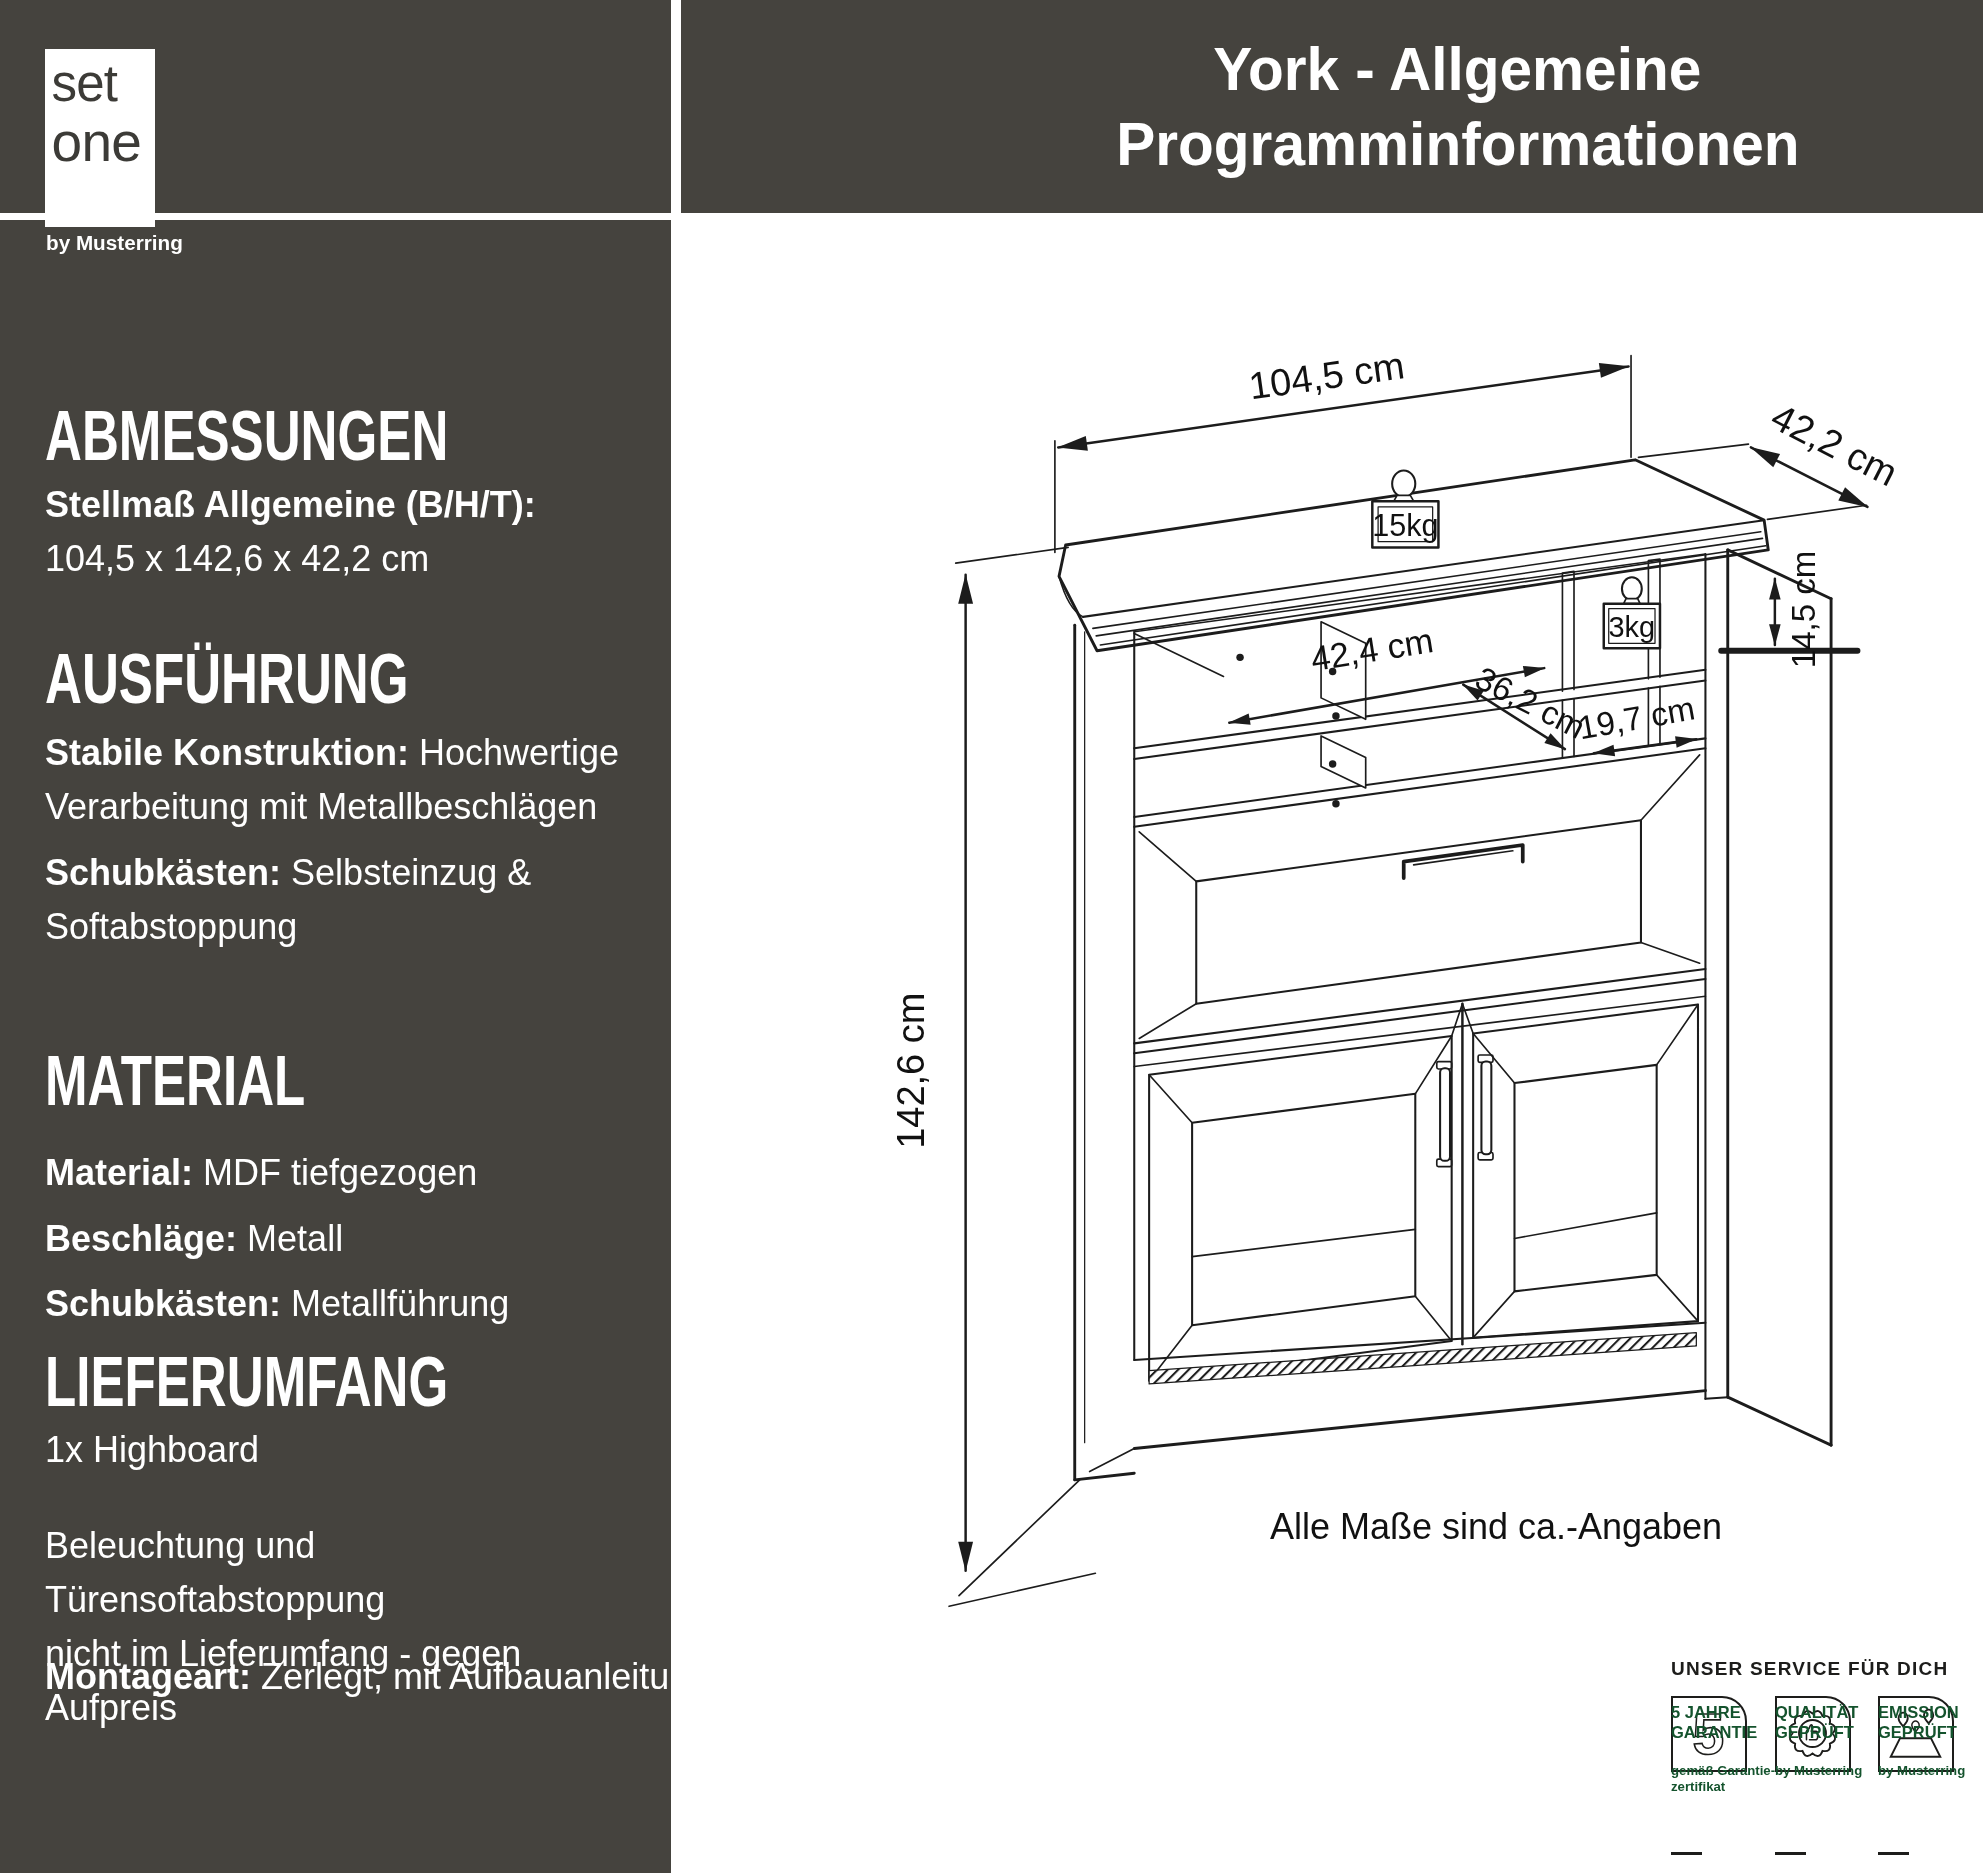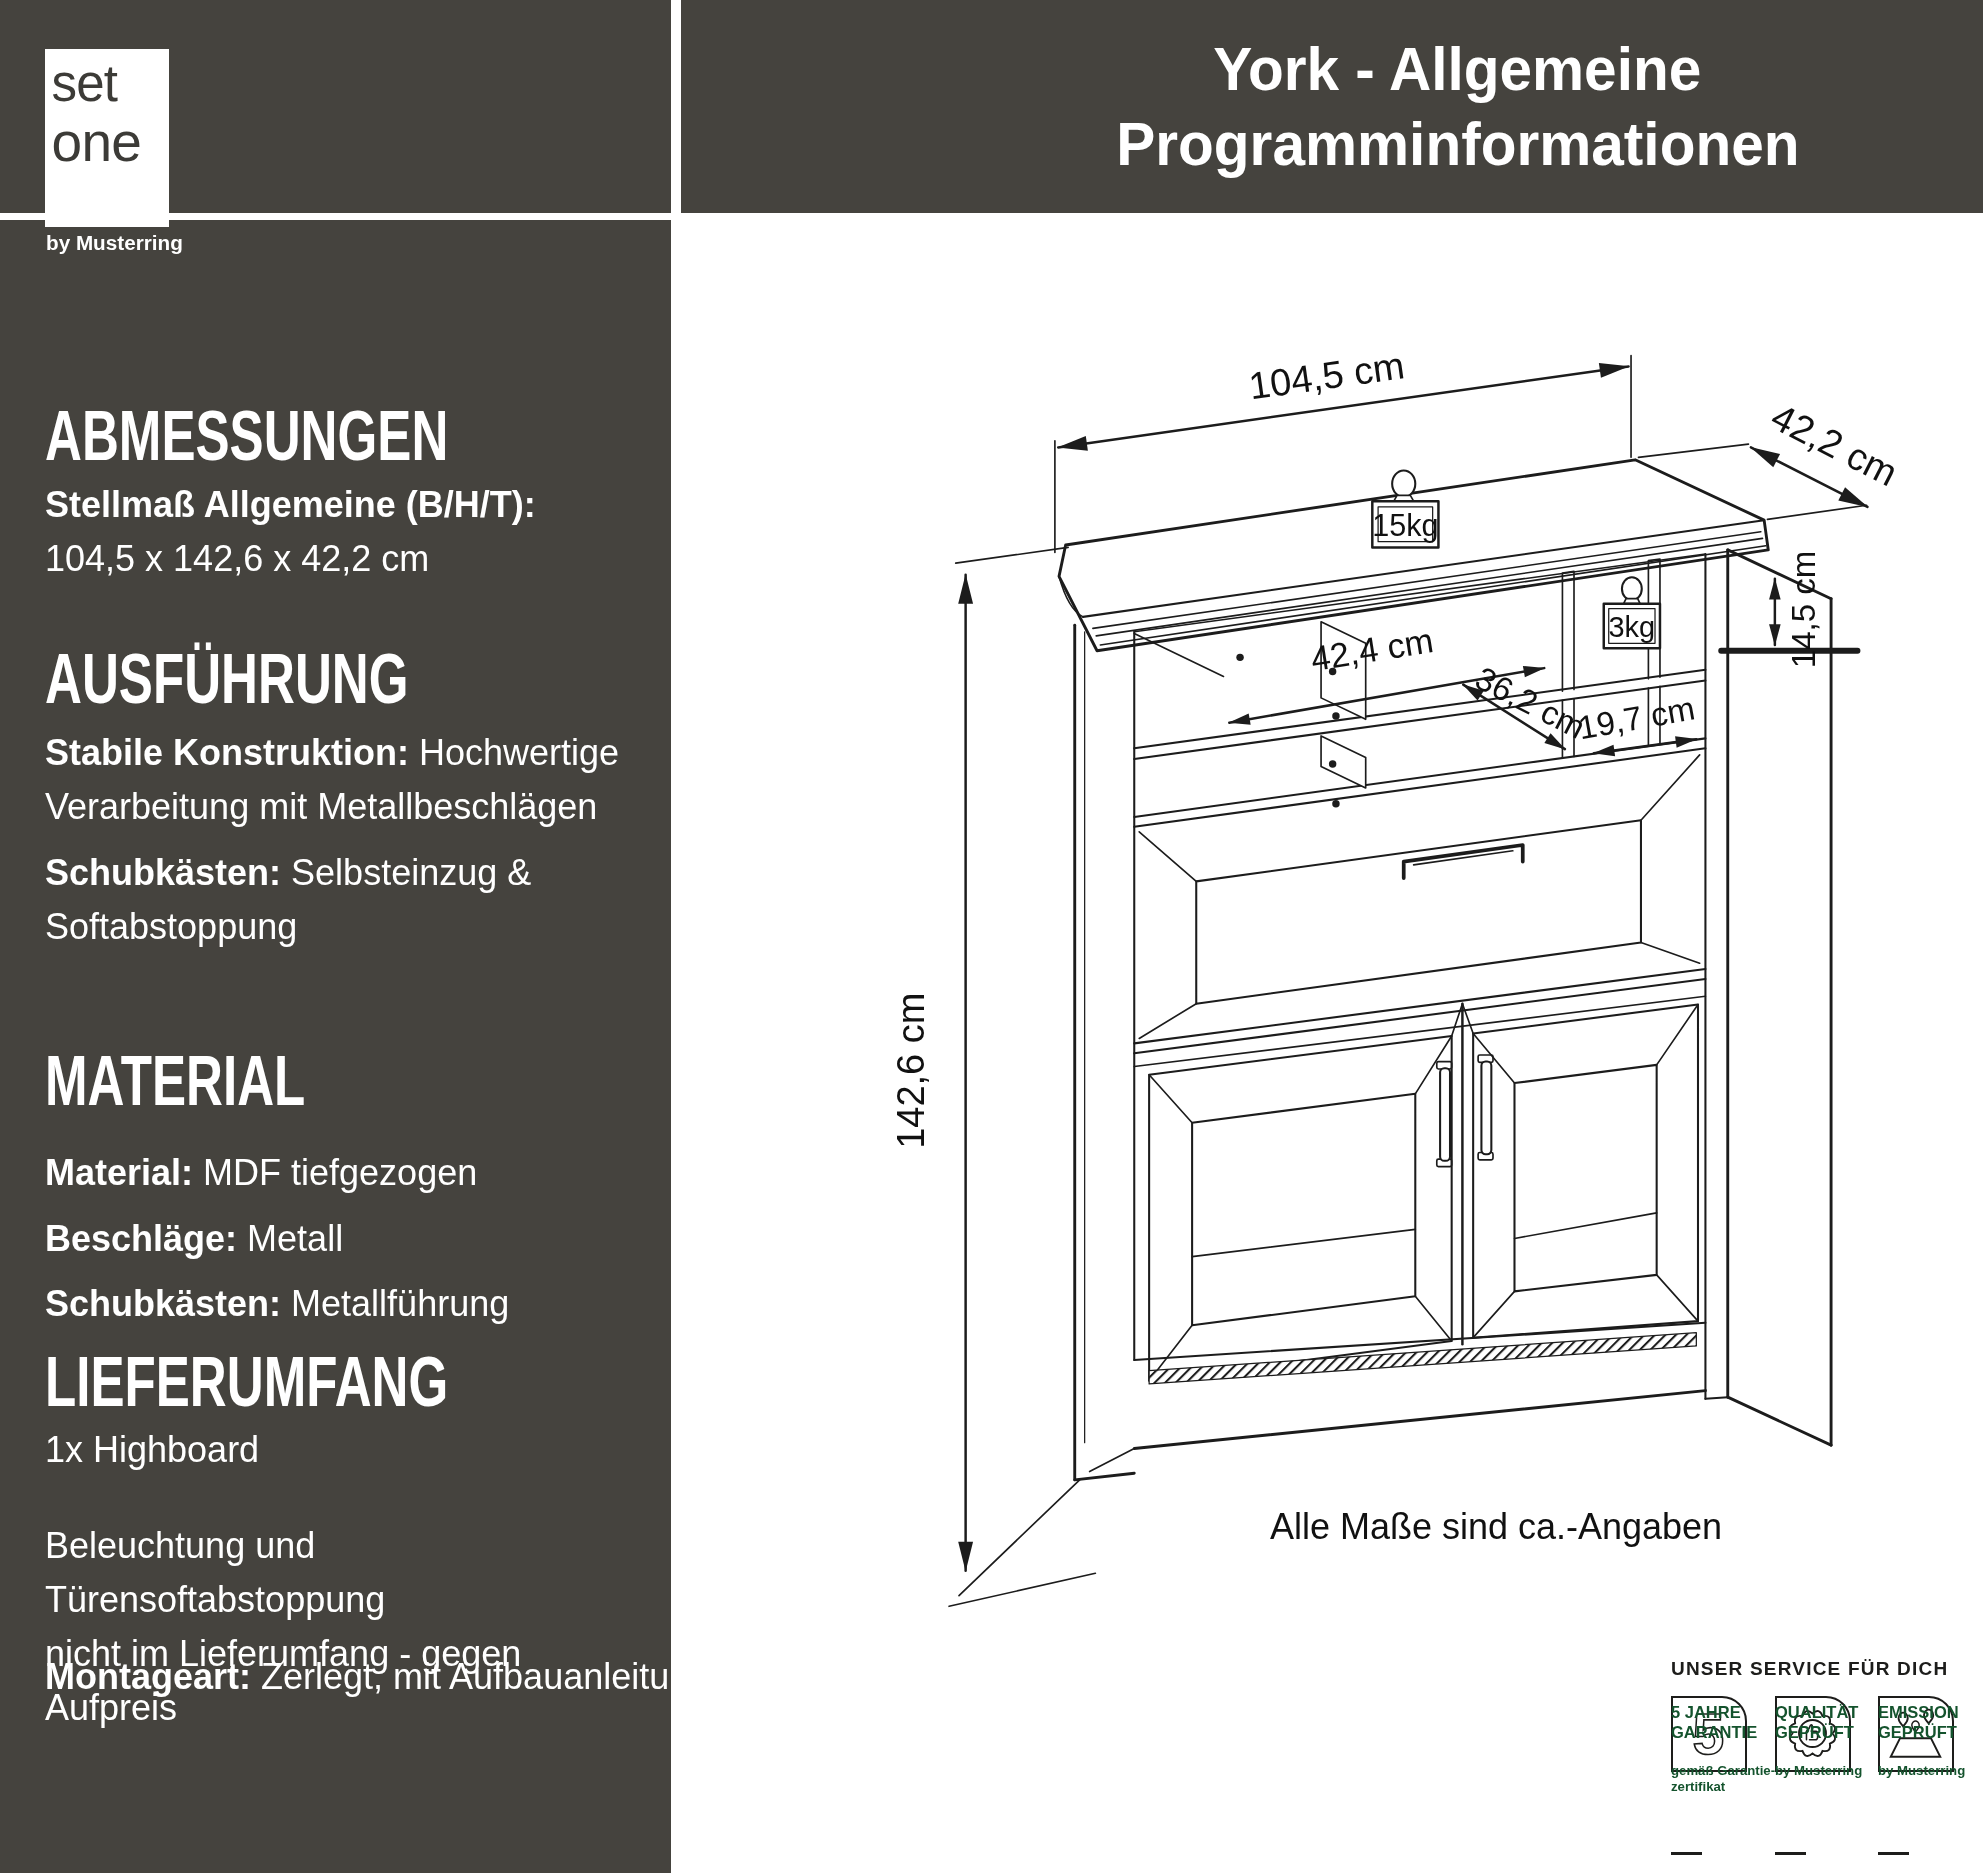--- a/index.html
+++ b/index.html
@@ -7,21 +7,21 @@
     width:1984px;height:1874px;position:relative;background:#ffffff;
     font-family:"Liberation Sans","DejaVu Sans",sans-serif;overflow:hidden;
     -webkit-font-smoothing:antialiased;
   }
   
   .sidebar{position:absolute;left:0;top:0;width:671px;height:1874px;background:#45433e;}
   .header{position:absolute;left:681px;top:0;width:1553px;height:213px;background:#45433e;
           display:flex;flex-direction:column;align-items:center;justify-content:center;}
   .hline{position:absolute;left:0;top:213px;width:1984px;height:6.6px;background:#ffffff;}
   
-  .logo-box{position:absolute;left:45px;top:49px;width:124px;height:178px;background:#ffffff;}
+  .logo-box{position:absolute;left:45px;top:49px;width:110px;height:178px;background:#ffffff;}
   .logo-set{position:absolute;left:6.6px;top:5px;font-size:51px;font-weight:400;color:#3c3b37;letter-spacing:-0.8px;}
   .logo-one{position:absolute;left:6.6px;top:61px;font-size:55px;font-weight:400;color:#3c3b37;letter-spacing:-0.8px;}
   .logo-by{position:absolute;left:46px;top:231px;font-size:20.7px;font-weight:700;color:#ffffff;}
   
   .title-line{color:#ffffff;font-size:61px;font-weight:700;line-height:1.22;text-align:center;
               transform:scaleX(.96);transform-origin:center;}
   
   .sec-heading{position:absolute;left:45px;color:#ffffff;font-size:71px;font-weight:700;
                transform:scaleX(.72);transform-origin:left;white-space:nowrap;letter-spacing:0px;}
   .sec-body{position:absolute;left:45px;width:595px;color:#ffffff;font-size:36px;line-height:1.5;}

